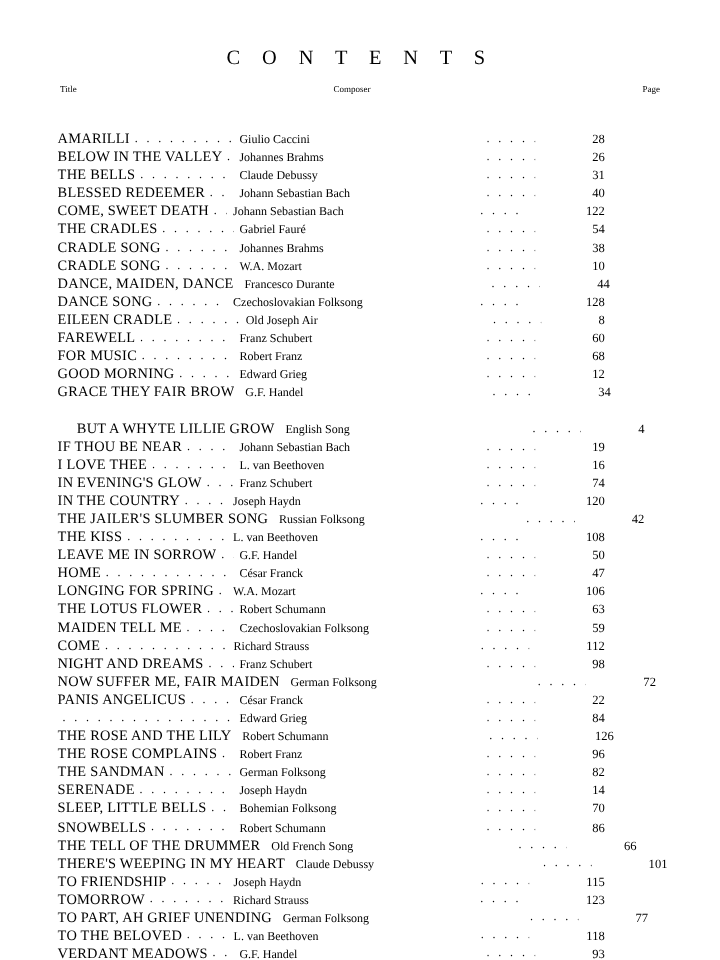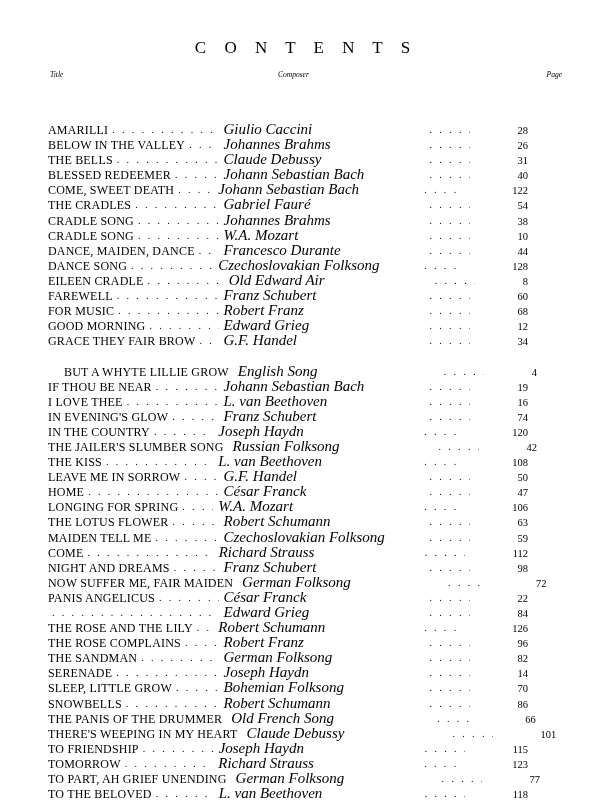--- a/index.html
+++ b/index.html
@@ -12,35 +12,34 @@
     background: #ffffff;
     font-family: "Liberation Serif", serif;
     color: #000000;
     overflow: hidden;
   }
   .page {
     position: relative;
     width: 600px;
     height: 800px;
     box-sizing: border-box;
-    padding: 30px 36px 10px 48px;
+    padding: 30px 48px 10px 48px;
   }
   .contents-title {
     text-align: center;
     font-size: 17px;
     letter-spacing: 7px;
     font-weight: normal;
     margin: 8px 0 12px 0;
     font-family: "Liberation Serif", serif;
   }
   .col-headers {
     display: flex;
-    font-style: italic;
     font-size: 7.5px;
-    margin-bottom: 16px;
+    margin-bottom: 2px;
     padding: 0 2px;
   }
   .hdr-title {
     width: 228px;
   }
   .hdr-composer {
     width: 210px;
   }
   .hdr-page {
     flex: 1;
@@ -69,22 +68,21 @@
     overflow: hidden;
     margin: 0 3px 0 4px;
     position: relative;
     top: -1px;
     font-size: 10px;
     letter-spacing: 2.4px;
     color: #000;
   }
   .row .composer {
     flex: 0 0 206px;
-    font-style: italic;
-    font-size: 15px;
+    font-size: 10px;
     padding-left: 2px;
   }
   .row .dots2 {
     flex: 0 0 auto;
     font-size: 10px;
     letter-spacing: 2.4px;
     position: relative;
     top: -1px;
     width: 40px;
     overflow: hidden;
@@ -184,21 +182,21 @@
       <div class="row">
         <span class="title">DANCE SONG</span>
         <span class="leader">. . . . . . . . . . . . . . . . . . . . . . . . . . . . . . . . . . . . . . . . . . . . . . . . . . . . . . . . . . . . . . . . . . . . . . . . . . . . . . . . . . . . . . . . . . </span>
         <span class="composer">Czechoslovakian Folksong</span>
         <span class="dots2">. . . . . . . . . . .</span>
         <span class="page">128</span>
       </div>
       <div class="row">
         <span class="title">EILEEN CRADLE</span>
         <span class="leader">. . . . . . . . . . . . . . . . . . . . . . . . . . . . . . . . . . . . . . . . . . . . . . . . . . . . . . . . . . . . . . . . . . . . . . . . . . . . . . . . . . . . . . . . . . </span>
-        <span class="composer">Old Edward Air</span>
+        <span class="composer">Old Joseph Air</span>
         <span class="dots2">. . . . . . . . . . .</span>
         <span class="page">8</span>
       </div>
       <div class="row">
         <span class="title">FAREWELL</span>
         <span class="leader">. . . . . . . . . . . . . . . . . . . . . . . . . . . . . . . . . . . . . . . . . . . . . . . . . . . . . . . . . . . . . . . . . . . . . . . . . . . . . . . . . . . . . . . . . . </span>
         <span class="composer">Franz Schubert</span>
         <span class="dots2">. . . . . . . . . . .</span>
         <span class="page">60</span>
       </div>
@@ -368,35 +366,35 @@
         <span class="page">82</span>
       </div>
       <div class="row">
         <span class="title">SERENADE</span>
         <span class="leader">. . . . . . . . . . . . . . . . . . . . . . . . . . . . . . . . . . . . . . . . . . . . . . . . . . . . . . . . . . . . . . . . . . . . . . . . . . . . . . . . . . . . . . . . . . </span>
         <span class="composer">Joseph Haydn</span>
         <span class="dots2">. . . . . . . . . . .</span>
         <span class="page">14</span>
       </div>
       <div class="row">
-        <span class="title">SLEEP, LITTLE GROW</span>
+        <span class="title">SLEEP, LITTLE BELLS</span>
         <span class="leader">. . . . . . . . . . . . . . . . . . . . . . . . . . . . . . . . . . . . . . . . . . . . . . . . . . . . . . . . . . . . . . . . . . . . . . . . . . . . . . . . . . . . . . . . . . </span>
         <span class="composer">Bohemian Folksong</span>
         <span class="dots2">. . . . . . . . . . .</span>
         <span class="page">70</span>
       </div>
       <div class="row">
         <span class="title">SNOWBELLS</span>
         <span class="leader">. . . . . . . . . . . . . . . . . . . . . . . . . . . . . . . . . . . . . . . . . . . . . . . . . . . . . . . . . . . . . . . . . . . . . . . . . . . . . . . . . . . . . . . . . . </span>
         <span class="composer">Robert Schumann</span>
         <span class="dots2">. . . . . . . . . . .</span>
         <span class="page">86</span>
       </div>
       <div class="row">
-        <span class="title">THE PANIS OF THE DRUMMER</span>
+        <span class="title">THE TELL OF THE DRUMMER</span>
         <span class="leader">. . . . . . . . . . . . . . . . . . . . . . . . . . . . . . . . . . . . . . . . . . . . . . . . . . . . . . . . . . . . . . . . . . . . . . . . . . . . . . . . . . . . . . . . . . </span>
         <span class="composer">Old French Song</span>
         <span class="dots2">. . . . . . . . . . .</span>
         <span class="page">66</span>
       </div>
       <div class="row">
         <span class="title">THERE'S WEEPING IN MY HEART</span>
         <span class="leader">. . . . . . . . . . . . . . . . . . . . . . . . . . . . . . . . . . . . . . . . . . . . . . . . . . . . . . . . . . . . . . . . . . . . . . . . . . . . . . . . . . . . . . . . . . </span>
         <span class="composer">Claude Debussy</span>
         <span class="dots2">. . . . . . . . . . .</span>

